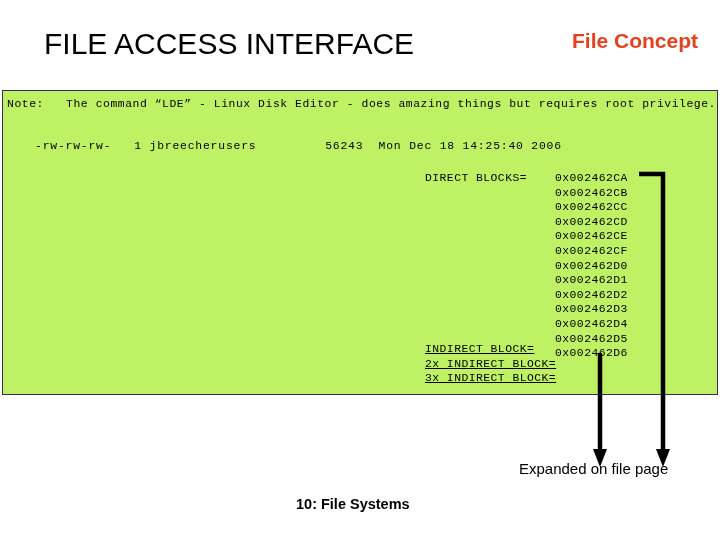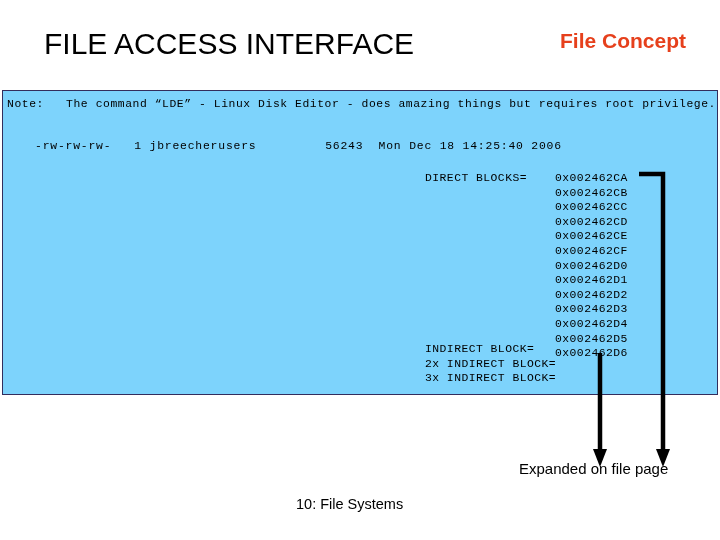--- a/index.html
+++ b/index.html
@@ -28,37 +28,37 @@
     letter-spacing: 0px;
     color: #000000;
     white-space: nowrap;
     line-height: 36px;
   }
   #slide-subtitle {
     position: absolute;
     left: 548px;
     top: 28px;
     width: 150px;
-    text-align: center;
+    text-align: right;
     font-family: "Liberation Sans", sans-serif;
     font-size: 21px;
     font-weight: bold;
     line-height: 26px;
     color: #e6401c;
   }
 
   
   #terminal-box {
     position: absolute;
     left: 2px;
     top: 90px;
     width: 716px;
     height: 305px;
     border: 1px solid #332d5c;
-    background: #7dd3fc;
+    background: #bef264;
     box-sizing: border-box;
   }
 
   .mono {
     font-family: "Liberation Mono", "DejaVu Sans Mono", monospace;
     font-size: 11.4px;
     line-height: 14px;
     white-space: pre;
     color: #000000;
   }
@@ -100,20 +100,21 @@
     top: 80px;
     letter-spacing: 0.45px;
   }
 
   #indirect-labels {
     position: absolute;
     left: 422px;
     top: 251px;
     letter-spacing: 0.45px;
     line-height: 14.6px;
+    text-decoration: underline;
   }
 
   #blocks-list {
     position: absolute;
     left: 552px;
     top: 80px;
     letter-spacing: 0.45px;
     line-height: 14.6px;
   }
 
@@ -137,21 +138,21 @@
     font-weight: normal;
     color: #000000;
     white-space: nowrap;
   }
   #footer-label {
     position: absolute;
     left: 296px;
     top: 496px;
     font-family: "Liberation Sans", sans-serif;
     font-size: 14.5px;
-    font-weight: normal;
+    font-weight: bold;
     color: #000000;
     white-space: nowrap;
     text-align: right;
   }
 </style>
 </head>
 <body>
 
 <div id="slide-title">FILE ACCESS INTERFACE</div>
 

